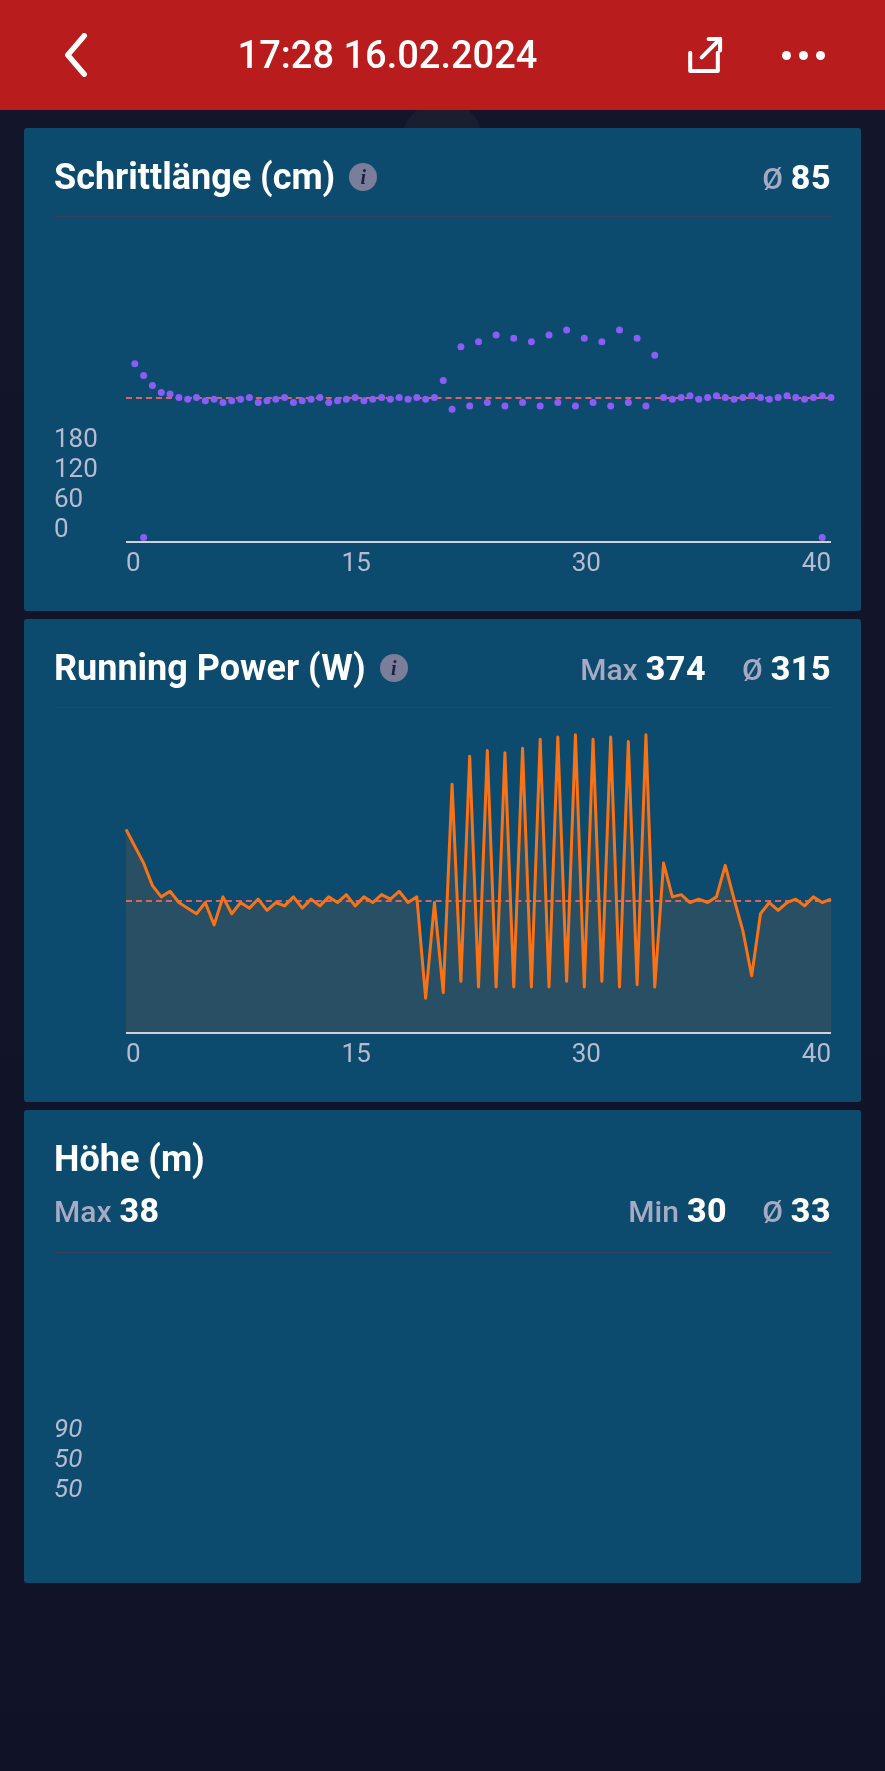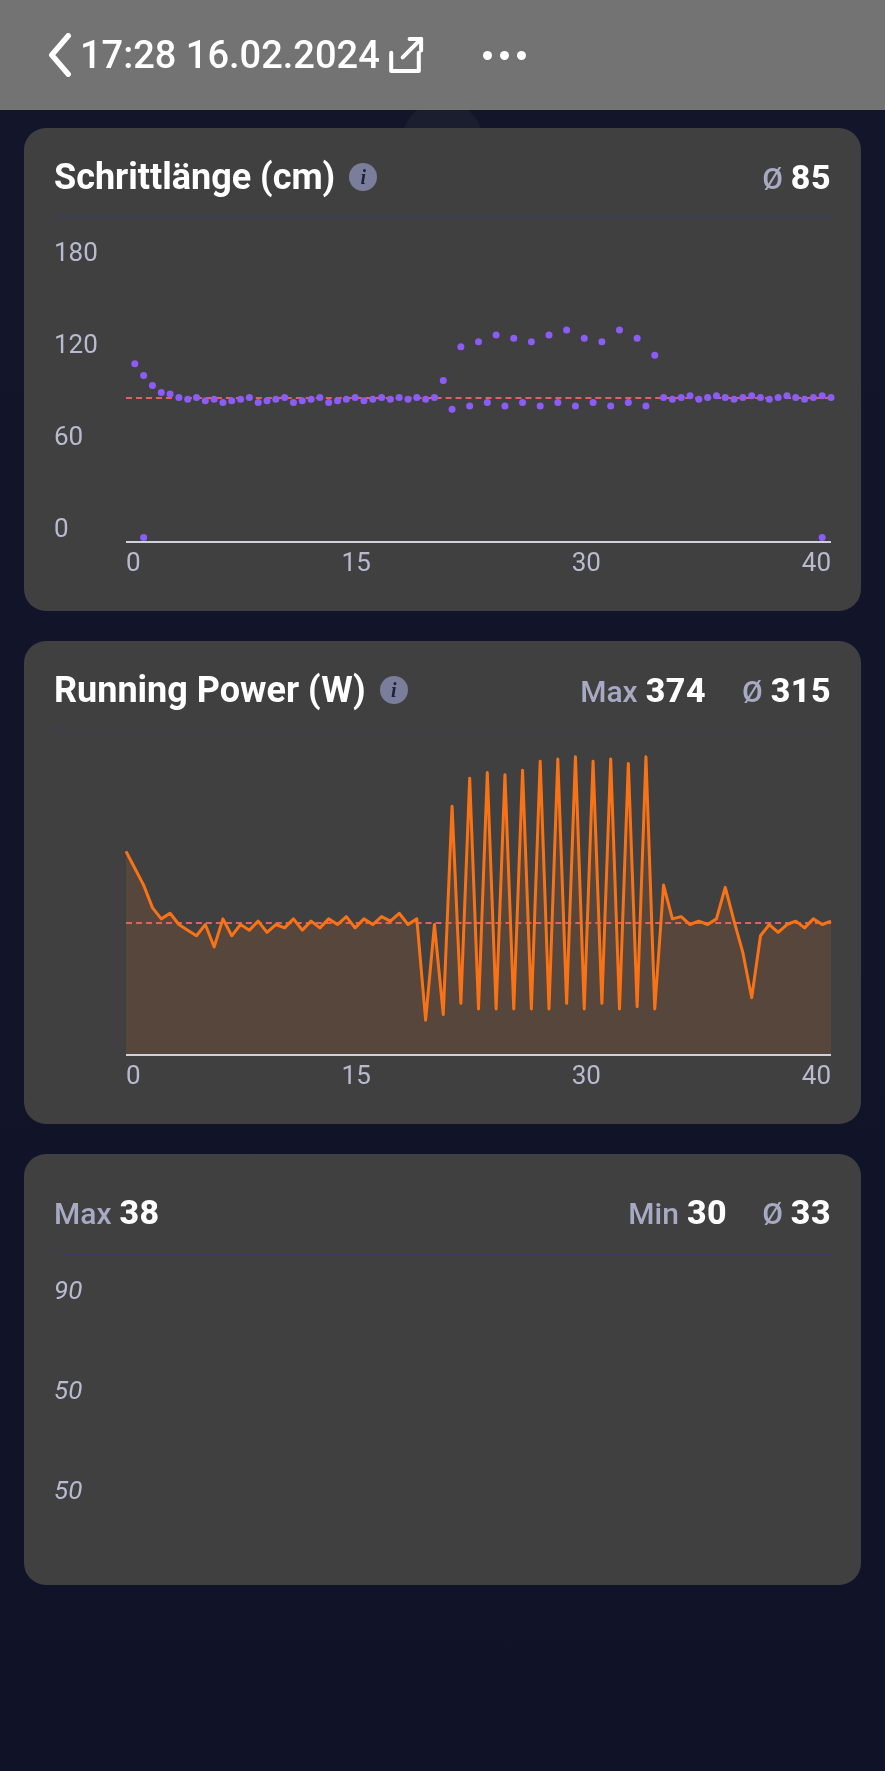--- a/index.html
+++ b/index.html
@@ -19,37 +19,38 @@
       radial-gradient(circle at 50% 8%, rgba(220,220,140,0.08) 0 40px, transparent 41px),
       linear-gradient(#1a1d2e, #141728);
     opacity: 0.5;
     z-index: 0;
   }
   .top-bar {
     position: relative;
     height: 110px;
     display: flex;
     align-items: center;
-    padding: 0 40px;
-    background: #737373;
+    justify-content: space-between;
+    padding: 0 56px;
+    background: #b91c1c;
     z-index: 2;
   }
   .back-btn { width: 40px; height: 40px; display:flex; align-items:center; justify-content:center; }
   .title { font-size: 38px; font-weight: 500; color: #fff; }
   .right-actions { display: flex; gap: 50px; align-items: center; }
   .share-btn, .more-btn { width: 50px; height: 50px; display:flex; align-items:center; justify-content:center; }
   .dots { display:flex; gap:8px; }
   .dots span { width:9px; height:9px; border-radius:50%; background:#fff; }
 
   .content { position: relative; z-index: 1; padding: 18px 24px; }
   .card {
-    background: #404040;
-    border-radius: 22px;
+    background: #0c4a6e;
+    border-radius: 3px;
     padding: 28px 30px 34px 30px;
-    margin-bottom: 30px;
+    margin-bottom: 8px;
   }
   .card-header {
     display: flex;
     align-items: center;
     justify-content: space-between;
     margin-bottom: 18px;
   }
   .card-title-wrap { display:flex; align-items:center; gap:14px; }
   .card-title { font-size: 36px; font-weight: 700; color: #fff; }
   .info-icon {
@@ -59,21 +60,21 @@
     font-style: italic; font-family: Georgia, serif; font-weight: bold;
     font-size: 20px;
   }
   .stat-block { display:flex; align-items:baseline; gap:8px; }
   .stat-label { font-size: 30px; color: #a6aac2; font-weight: 500; }
   .stat-value { font-size: 34px; font-weight: 800; color: #fff; letter-spacing: 0.5px; }
   .card-hr { height:1px; background:#3a3e5c; border:none; margin-bottom: 20px; }
 
   .chart-box { position: relative; width: 100%; }
   .y-ticks { position:absolute; left:0; top:0; bottom:34px; width:60px;
-    display:flex; flex-direction:column; justify-content:space-between;
+    display:flex; flex-direction:column; justify-content:flex-end;
     color:#b8bbd0; font-size:26px; }
   .plot-area { position:absolute; left:72px; right:0; top:0; bottom:34px;
     border-bottom:2px solid #cfd1dd; }
   .avg-line { position:absolute; left:0; right:0; height:0;
     border-top:2px dashed #e16060; }
   .x-ticks { position:absolute; left:72px; right:0; bottom:0; height:30px;
     display:flex; justify-content:space-between; color:#b8bbd0; font-size:26px; }
   svg.series { position:absolute; inset:0; width:100%; height:100%; overflow:visible; }
 
   .arrow-up, .arrow-down { font-size:28px; }
@@ -257,20 +258,23 @@
         <span>0</span>
         <span>15</span>
         <span>30</span>
         <span>40</span>
       </div>
     </div>
   </div>
 
   <div class="card" style="padding-bottom:80px;">
     <div class="card-header" style="margin-bottom:10px;">
+      <div class="card-title-wrap">
+        <div class="card-title">Höhe (m)</div>
+      </div>
     </div>
     <div style="display:flex; justify-content:space-between; align-items:baseline; margin-bottom:22px;">
       <div class="stat-block">
         <span class="stat-label">Max</span>
         <span class="stat-value">38</span>
       </div>
       <div style="display:flex; gap:35px;">
         <div class="stat-block">
           <span class="stat-label">Min</span>
           <span class="stat-value">30</span>

